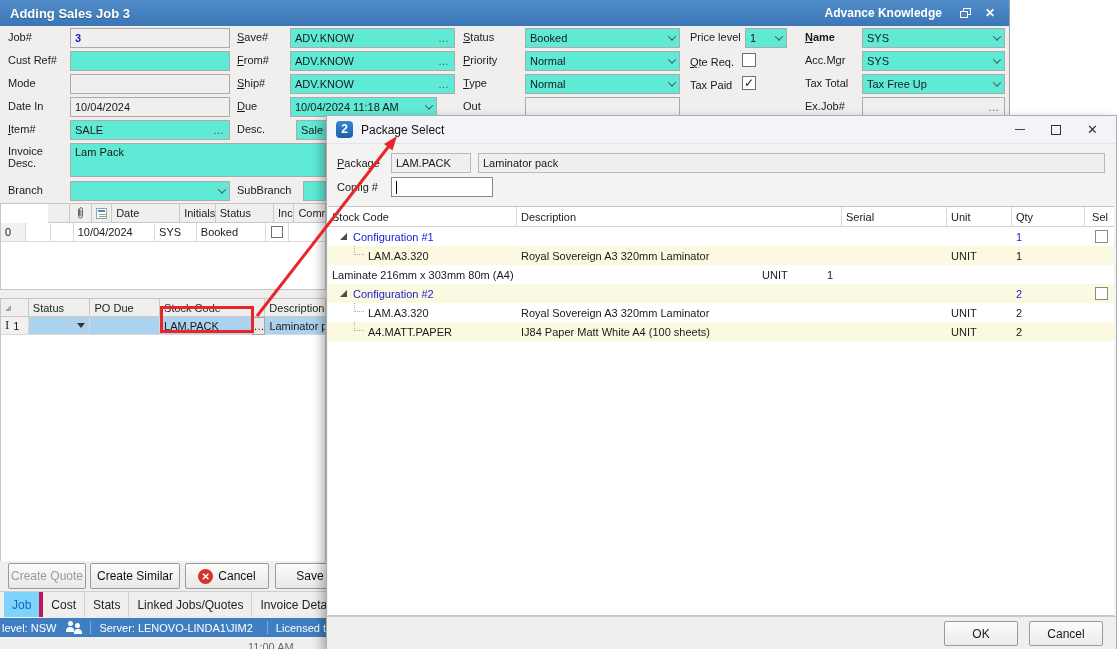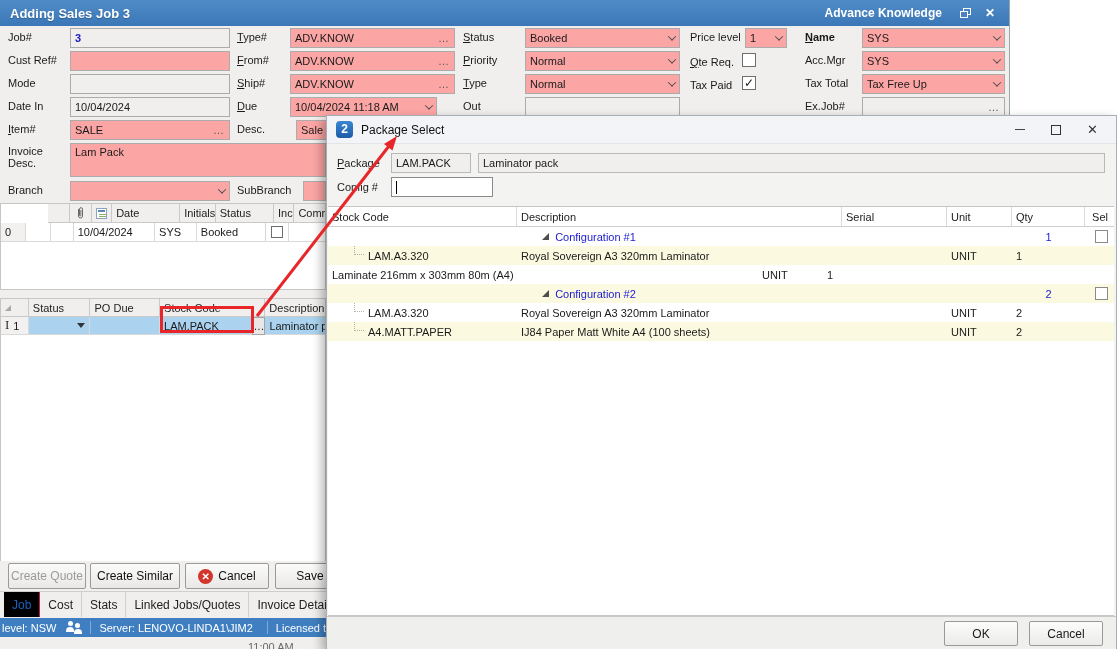--- a/index.html
+++ b/index.html
@@ -12,21 +12,21 @@
     background:linear-gradient(#4f8cc7,#3b77b7); color:#fff; display:flex; align-items:center; }
   .titlebar .wtitle { font-size:13px; font-weight:bold; padding-left:10px; text-shadow:0 1px 1px rgba(0,0,0,.25); }
   .titlebar .brand { margin-left:auto; font-size:12px; font-weight:bold; }
   .tb-restore { position:relative; width:11px; height:10px; margin:0 14px 0 18px; cursor:default; }
   .tb-restore .r2 { position:absolute; right:0; top:0; width:8px; height:7px; border:1px solid #fff; }
   .tb-restore .r1 { position:absolute; left:0; bottom:0; width:8px; height:7px; border:1px solid #fff; background:#4a84c0; }
   .tb-close { font-size:12px; font-weight:bold; margin-right:14px; cursor:default; }
 
   .lbl { position:absolute; white-space:nowrap; }
   .mn::first-letter { text-decoration:underline; }
-  .fld { position:absolute; height:20px; background:#fca5a5; border:1px solid #ababab; display:flex; align-items:center; padding:0 4px; overflow:hidden; }
+  .fld { position:absolute; height:20px; background:#5eead4; border:1px solid #ababab; display:flex; align-items:center; padding:0 4px; overflow:hidden; }
   .fld.ro { background:#f0efed; }
   .fld .val { white-space:nowrap; }
   .dots { margin-left:auto; color:#555; font-size:11px; letter-spacing:1px; padding-left:3px; }
   .chev { width:6px; height:6px; border-right:1.4px solid #4f4f4f; border-bottom:1.4px solid #4f4f4f; transform:rotate(45deg) translate(-1px,-1px); margin-left:auto; }
   .cb { position:absolute; width:14px; height:14px; background:#fff; border:1px solid #6e6e6e; font-size:12px; line-height:12px; text-align:center; color:#222; }
   .blueval { color:#1a1ac8; font-weight:bold; }
 
   
   .grid { position:absolute; background:#fff; border:1px solid #c6c6c4; }
   .grow { display:flex; }
@@ -37,21 +37,21 @@
 
   
   .btn { position:absolute; height:26px; background:linear-gradient(#fbfbfa,#e9e8e6); border:1px solid #9a9a98; border-radius:2px;
          display:flex; align-items:center; justify-content:center; font-size:12px; color:#111; gap:5px; }
   .btn.disabled { color:#9b9b99; }
   .cancel-ico { width:15px; height:15px; border-radius:50%; background:#d3352b; color:#fff; font-size:10px; font-weight:bold; line-height:15px; text-align:center; }
 
   
   .tabstrip { position:absolute; left:0; top:591px; width:1010px; height:26px; background:#f0efed; border-top:1px solid #cfcfcd; display:flex; align-items:stretch; }
   .tab { padding:0 8px; display:flex; align-items:center; border-right:1px solid #cfcfcd; font-size:12px; color:#222; }
-  .tab.active { background:#000000; color:#1464c0; border-right:1px solid #be185d; }
+  .tab.active { background:#7dd3fc; color:#1464c0; border-right:4px solid #be185d; }
   .tabico { width:24px; display:flex; align-items:center; justify-content:center; border-right:1px solid #cfcfcd; }
 
   
   .statusbar { position:absolute; left:0; top:618px; width:1010px; height:19px; background:#3f7fc1; color:#fff; display:flex; align-items:center; font-size:11px; }
   .sbsep { width:1px; height:13px; background:#7fabdb; margin:0 8px; }
 
   
   .dialog { position:absolute; left:326px; top:115px; width:791px; height:534px; background:#f3f3f1; border:1px solid #a8aeb5; box-shadow:-4px 4px 10px rgba(0,0,0,.3); z-index:5; }
   .dlg-title { position:absolute; left:0; top:0; width:100%; height:28px; background:#f2f4f7; display:flex; align-items:center; border-bottom:1px solid #e3e5e8; }
   .applogo { width:17px; height:17px; margin:0 8px 0 9px; border-radius:4px; background:linear-gradient(#3a86d2,#1d5ca8); color:#fff; font-weight:bold; font-size:12px; text-align:center; line-height:17px; }
@@ -65,21 +65,21 @@
   .dfld.editable { background:#fff; border:1px solid #8a8a8a; }
   .caret { width:1px; height:13px; background:#000; }
 
   .dtable { position:absolute; left:1px; top:90px; width:786px; height:410px; background:#fff; border-top:1px solid #c6c6c4; border-bottom:1px solid #c6c6c4; }
   .dtr { display:flex; height:19px; align-items:stretch; }
   .dth { height:20px; border-bottom:1px solid #d0d0ce; }
   .dth .dtc { border-right:1px solid #d9d9d7; color:#222; }
   .dtc { padding:2px 4px; white-space:nowrap; overflow:hidden; display:flex; align-items:center; position:relative; }
   .c-code{width:189px;} .c-desc{width:325px;} .c-serial{width:105px;} .c-unit{width:65px;} .c-qty{width:73px;} .c-sel{width:29px; justify-content:flex-end; padding-right:6px;}
   .alt { background:#fbfae0; }
-  .grp { color:#1a1ad2;justify-content:center; }
+  .grp { color:#1a1ad2; }
   .tri { width:0; height:0; border-bottom:7px solid #4d4d4d; border-left:7px solid transparent; margin:0 6px 0 8px; }
   .tri.lt { border-bottom-color:#a8a8a6; }
   .treeL { position:absolute; left:26px; top:-1px; height:10px; width:10px; border-left:1px dotted #b4b4a4; border-bottom:1px dotted #b4b4a4; }
   .item-code { padding-left:40px; }
   .selbox { width:13px; height:13px; border:1px solid #8a8a8a; background:#fff; }
 
   .dfooter { position:absolute; left:0; top:500px; width:789px; height:33px; background:#efefed; border-top:1px solid #c9c9c7; }
   .dbtn { position:absolute; top:4px; width:74px; height:25px; background:linear-gradient(#fcfcfb,#ebebe9); border:1px solid #9a9a98; border-radius:2px;
           display:flex; align-items:center; justify-content:center; font-size:12px; }
 
@@ -118,21 +118,21 @@
           <span class="r2"></span>
           <span class="r1"></span>
         </span>
       <span class="tb-close">✕</span>
     </div>
 
     <div class="lbl" style="left:8px;top:31px;">Job#</div>
     <div class="fld ro" style="left:70px;top:28px;width:160px;">
         <span class="val blueval">3</span>
       </div>
-    <div class="lbl mn" style="left:237px;top:31px;">Type#</div>
+    <div class="lbl mn" style="left:237px;top:31px;">Save#</div>
     <div class="fld" style="left:290px;top:28px;width:165px;">
         <span class="val">ADV.KNOW</span>
         <span class="dots">…</span>
       </div>
     <div class="lbl mn" style="left:463px;top:31px;">Status</div>
     <div class="fld" style="left:525px;top:28px;width:155px;">
         <span class="val">Booked</span>
         <span class="chev"></span>
       </div>
     <div class="lbl" style="left:690px;top:31px;">Price level</div>

